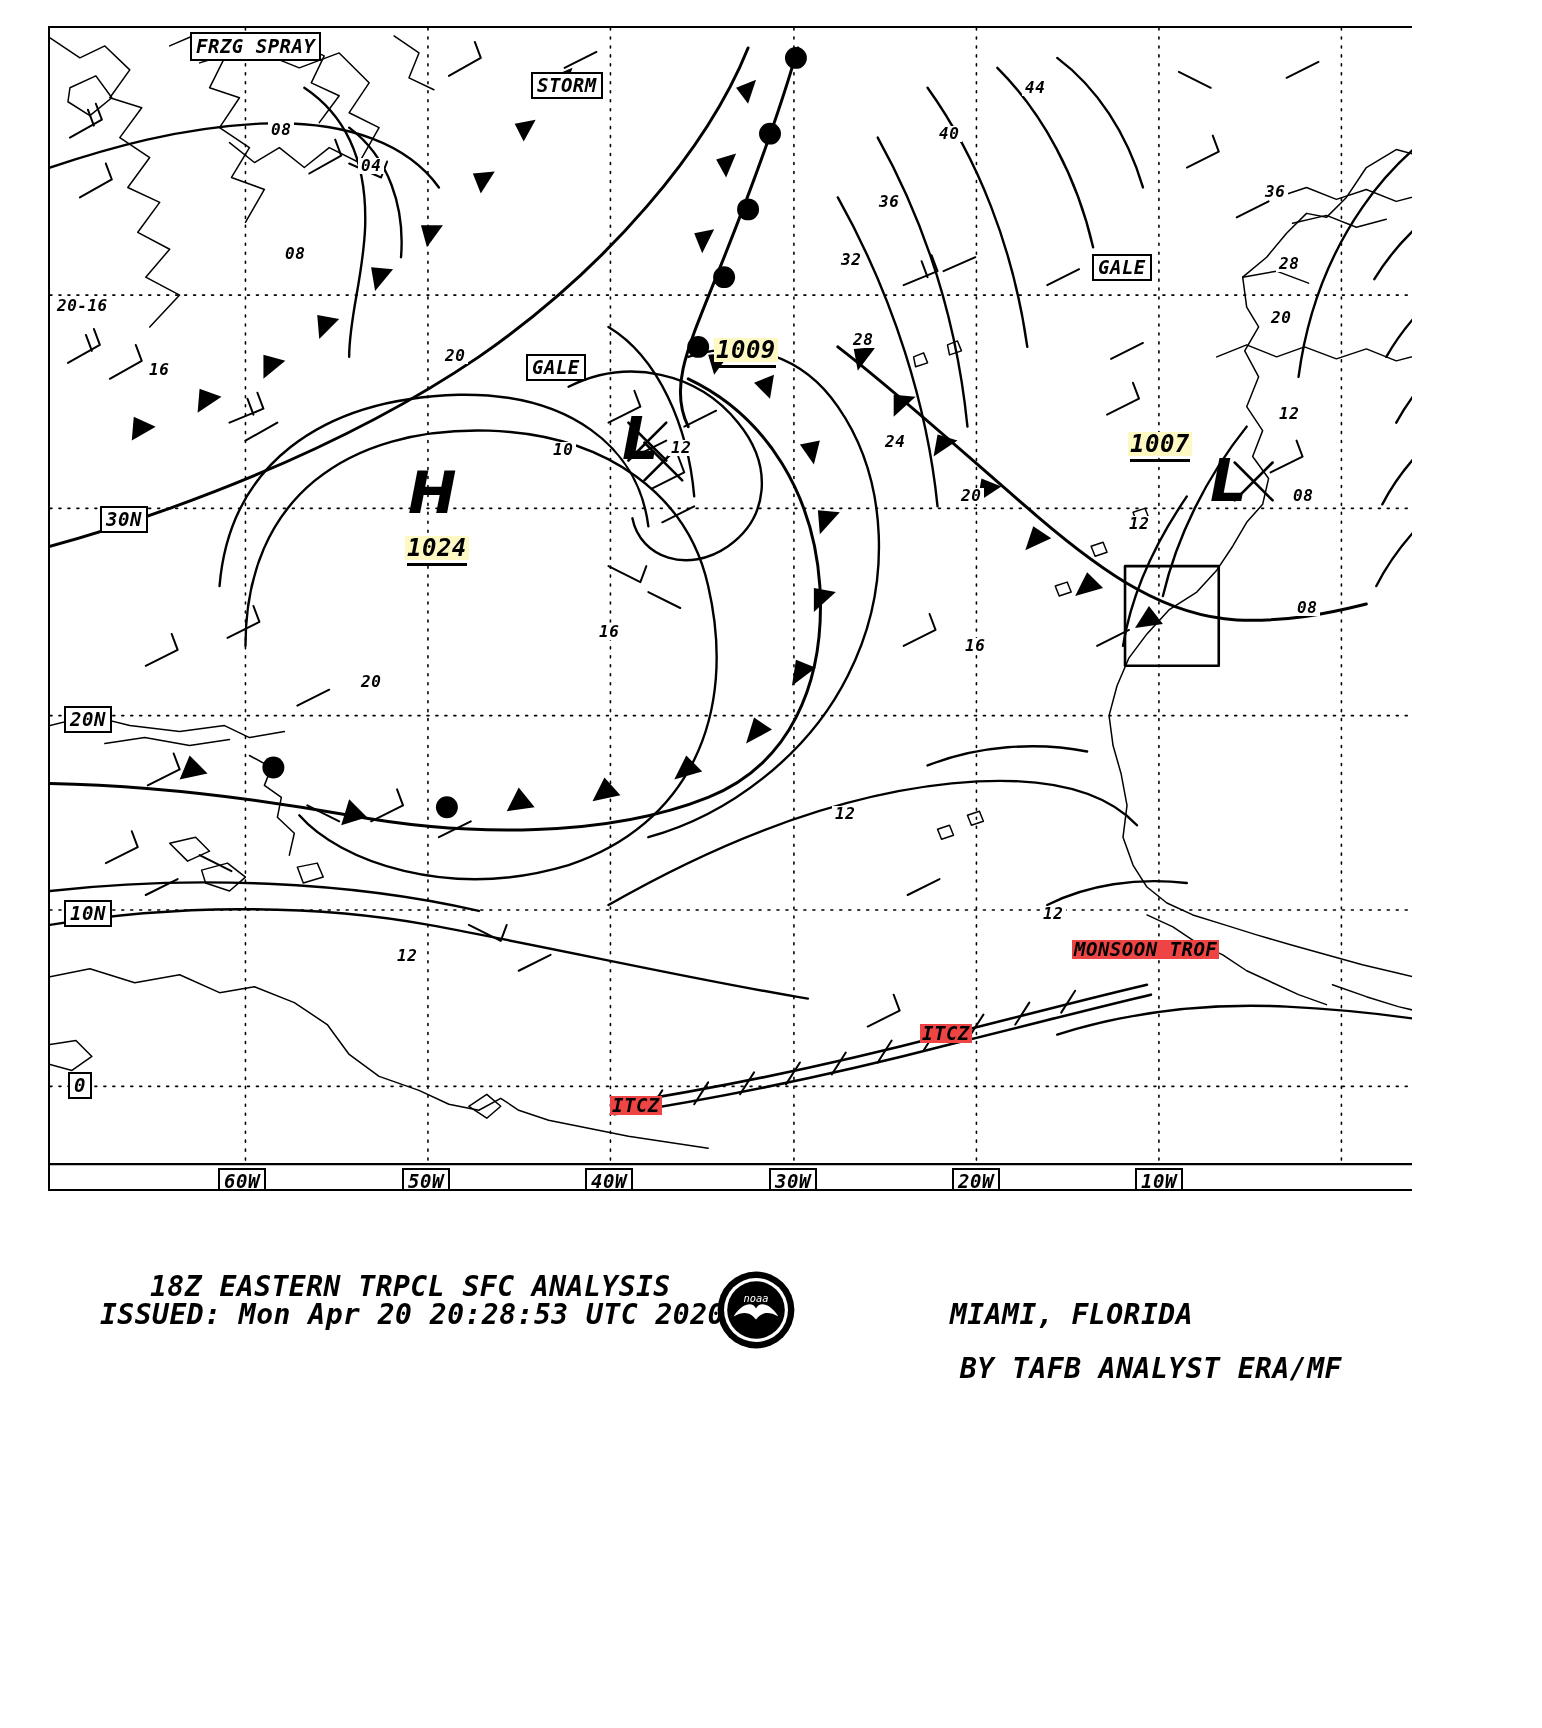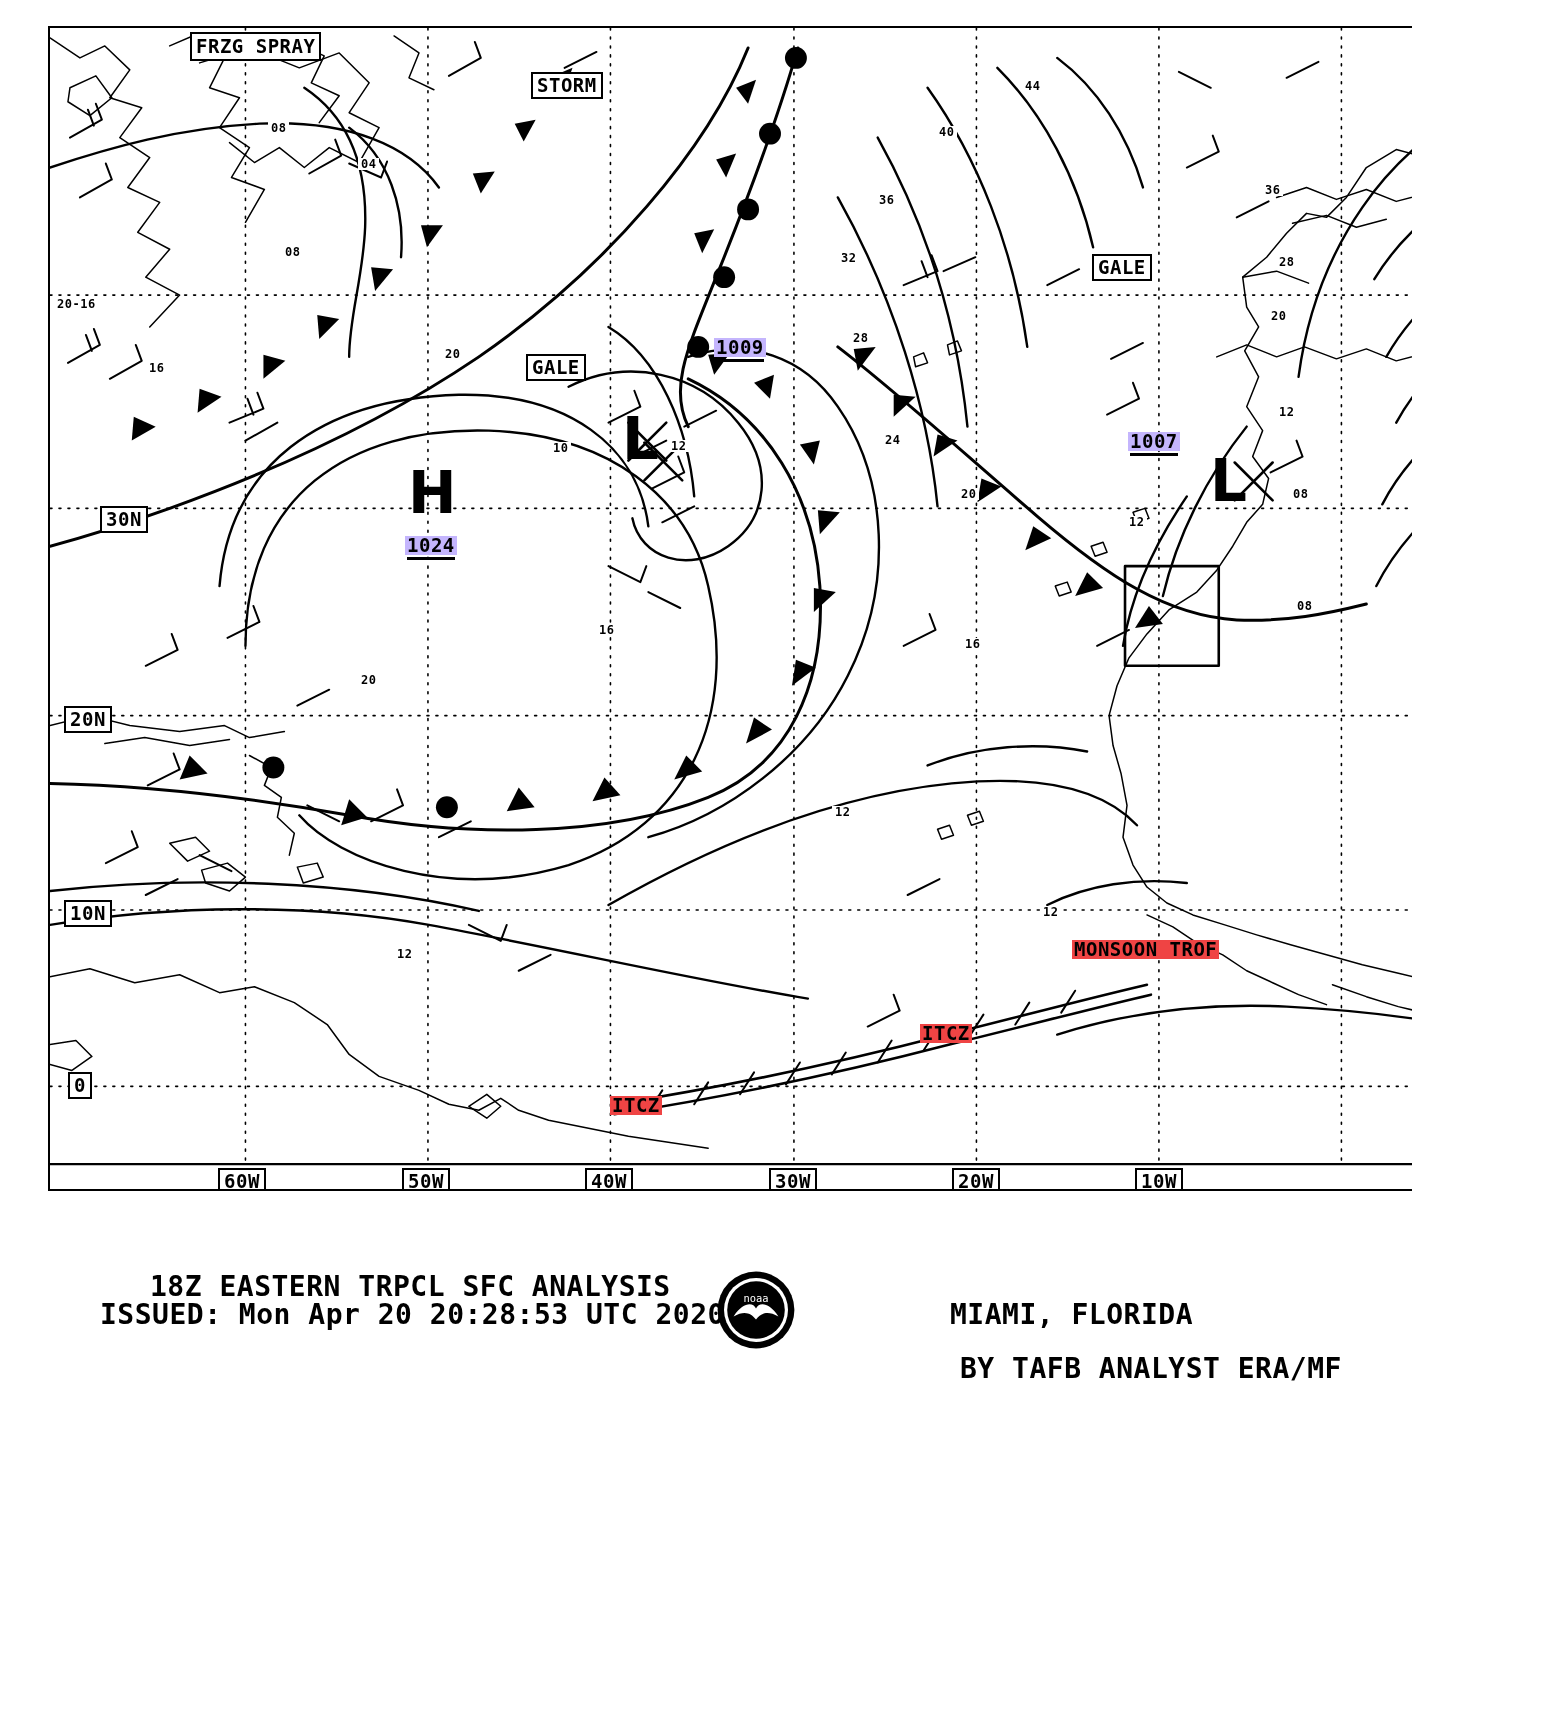--- a/index.html
+++ b/index.html
@@ -1,37 +1,37 @@
 <!DOCTYPE html>
 <html><head>
 <meta charset="utf-8">
 <style>
   html,body{margin:0;padding:0;background:#ffffff;}
   body{width:1542px;height:1728px;font-family:"DejaVu Sans Mono",monospace;color:#000;}
-  #root{position:relative;width:1412px;height:1728px;overflow:hidden;}
+  #root{position:relative;width:1412px;height:1728px;overflow:hidden;font-style:italic;}
 
   
   #map{
     position:absolute;left:48px;top:26px;width:1446px;height:1165px;
     border:2px solid #000;box-sizing:border-box;background:#fff;overflow:hidden;
   }
   #mapsvg{position:absolute;left:0;top:0;width:100%;height:100%;}
 
   
   .lbl{
     position:absolute;font-family:"DejaVu Sans Mono",monospace;
     font-size:19px;font-weight:bold;letter-spacing:0.5px;white-space:nowrap;
     color:#000;line-height:1;
   }
   .boxed{border:2px solid #000;padding:2px 4px;background:#fff;}
   .plain{background:#ef4444;padding:0 2px;}
-  .iso{font-size:12px;font-weight:bold;background:#fff;padding:0 3px;}
+  .iso{font-size:16px;font-weight:bold;background:#fff;padding:0 3px;}
   .big-h{font-size:58px;font-weight:bold;line-height:1;font-family:"DejaVu Sans",sans-serif;}
   .big-l{font-size:58px;font-weight:bold;line-height:1;font-family:"DejaVu Sans",sans-serif;}
-  .pres{font-size:19px;font-weight:bold;background:#c4b5fd;padding:0 2px;border-top:0;}
+  .pres{font-size:24px;font-weight:bold;background:#fef9c3;padding:0 2px;border-top:0;}
   .pres u{text-decoration:none;border-bottom:3px solid #000;padding-bottom:1px;}
 
   
   #footer{position:absolute;left:0;top:1240px;width:1542px;height:180px;}
   .ftxt{position:absolute;font-family:"DejaVu Sans Mono",monospace;font-size:28px;
         font-weight:bold;letter-spacing:0.5px;white-space:nowrap;}
   #noaa-seal{position:absolute;left:716px;top:1270px;width:80px;height:80px;}
 </style>
 </head>
 <body>

